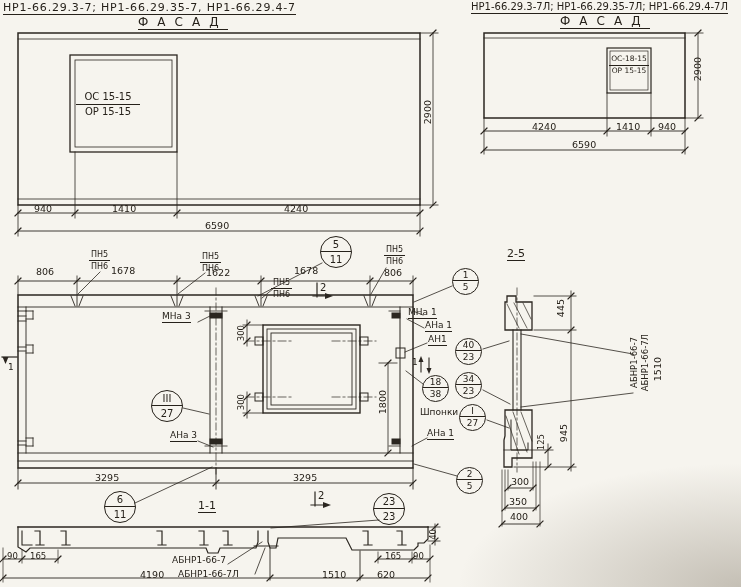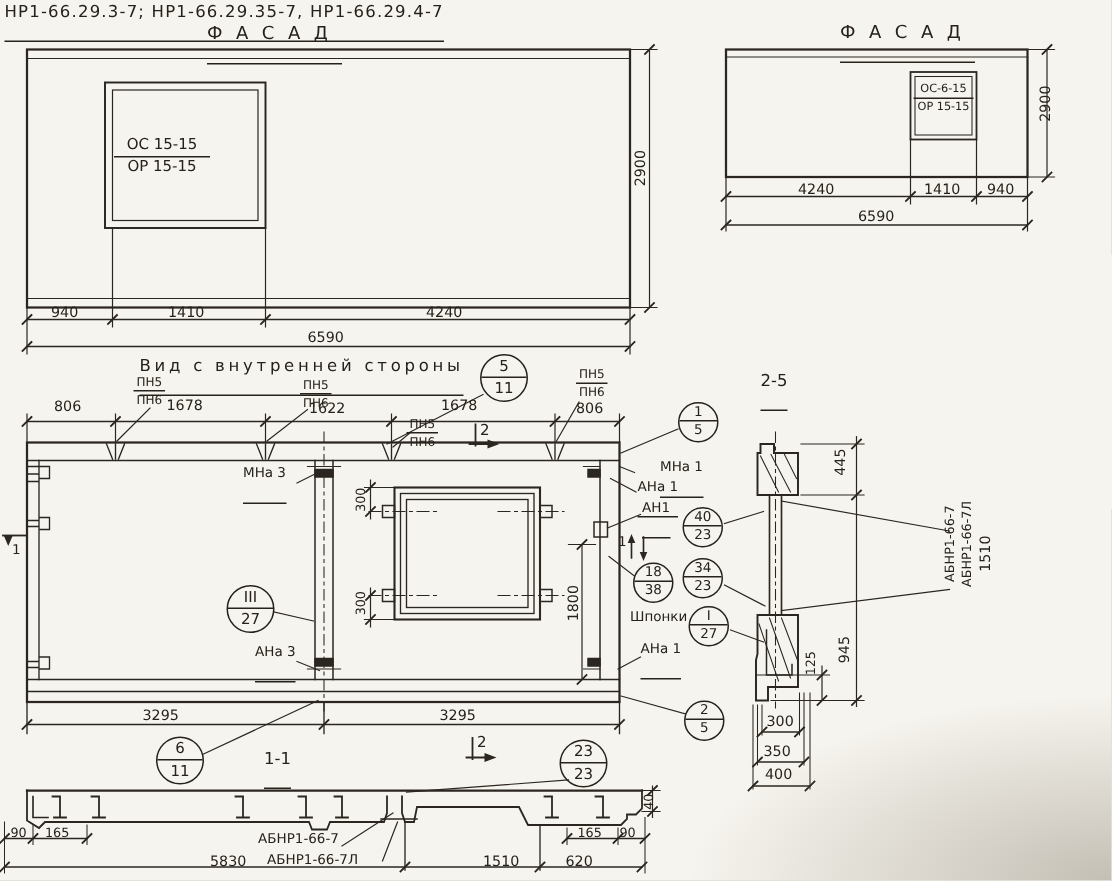--- a/index.html
+++ b/index.html
@@ -2,21 +2,21 @@
 <html><head>
 <meta charset="utf-8">
 <style>
   *{margin:0;padding:0;box-sizing:border-box}
   html,body{background:#d8d4cc}
   .sheet{position:relative;width:741px;height:587px;background:#f6f4ee;overflow:hidden;
          font-family:"DejaVu Sans",sans-serif;color:#26211a}
   svg.lines{position:absolute;left:0;top:0}
   .t{position:absolute;font-size:9.5px;line-height:1;white-space:nowrap;color:#26211a}.fs85{font-size:8.5px}.fs9{font-size:9px}.fs10{font-size:10px}
   .fs11{font-size:11px}.fs12{font-size:12px}
-  .u{border-bottom:1.2px solid #26211a;padding-bottom:14px}
+  .u{border-bottom:1.2px solid #26211a;padding-bottom:1px}
   .sp{letter-spacing:9px}.sp2{letter-spacing:2.5px}.sp1{letter-spacing:.8px}
   .vert{writing-mode:vertical-rl;transform:rotate(180deg)}
   .frac{position:absolute;text-align:center;font-size:8px;line-height:1.15;white-space:nowrap}
   .frac .fn{display:block;border-bottom:1px solid #26211a;padding:0 2px 1px}
   .frac .fd{display:block;padding:1px 2px 0}
   .wfrac{font-size:10px}
   .wfrac2{font-size:7.5px}
   .balloon{position:absolute;width:27px;height:27px;border:1.3px solid #26211a;border-radius:50%;
            text-align:center;font-size:9px;background:transparent}
   .balloon .bt{display:block;height:12px;line-height:13px;border-bottom:1px solid #26211a}
@@ -162,43 +162,43 @@
       <path d="M270,548 V580 M360,551 V580 M3,578 H428" stroke-width=".9"></path>
       <path d="M0,581 L6,575 M267,581 L273,575 M357,581 L363,575 M425,581 L431,575" stroke-width="1.2"></path>
 
       <path d="M228,564 L262,542 M255,574 L265,548" stroke-width=".8"></path>
     </g>
   </g>
 </svg>
 
 <span class="t fs11 sp1 u" style="left:3px;top:2px">НР1-66.29.3-7;  НР1-66.29.35-7,  НР1-66.29.4-7</span>
 <span class="t fs12 sp u" style="left:138px;top:16px">ФАСАД</span>
+<span class="t fs10 u" style="left:471px;top:2px">НР1-66.29.3-7Л; НР1-66.29.35-7Л; НР1-66.29.4-7Л</span>
 <span class="t fs12 sp u" style="left:560px;top:15px">ФАСАД</span>
 
 <div class="frac wfrac" style="left:76px;top:91px;width:64px">
   <span class="fn">ОС 15-15</span>
   <span class="fd">ОР 15-15</span>
 </div>
 <span class="t" style="left:34px;top:204px">940</span>
 <span class="t" style="left:112px;top:204px">1410</span>
 <span class="t" style="left:284px;top:204px">4240</span>
 <span class="t" style="left:205px;top:221px">6590</span>
 <span class="t vert" style="left:423px;top:100px">2900</span>
 
 <div class="frac wfrac2" style="left:609px;top:55px;width:40px">
-  <span class="fn">ОС-6-15</span>
+  <span class="fn">ОС-18-15</span>
   <span class="fd">ОР 15-15</span>
 </div>
 <span class="t" style="left:532px;top:122px">4240</span>
 <span class="t" style="left:616px;top:122px">1410</span>
 <span class="t" style="left:658px;top:122px">940</span>
 <span class="t" style="left:572px;top:140px">6590</span>
 <span class="t vert" style="left:693px;top:57px">2900</span>
 
-<span class="t fs11 sp2 u" style="left:93px;top:238px">Вид с внутренней стороны</span>
 <div class="balloon lg" style="left:320px;top:236px">
   <span class="bt">5</span>
   <span class="bb">11</span>
 </div>
 
 <div class="frac" style="left:89px;top:250px">
   <span class="fn">ПН5</span>
   <span class="fd">ПН6</span>
 </div>
 <div class="frac" style="left:200px;top:252px">
@@ -225,21 +225,21 @@
 <div class="balloon lg" style="left:151px;top:390px">
   <span class="bt">III</span>
   <span class="bb">27</span>
 </div>
 <span class="t fs9 u" style="left:170px;top:431px">АНа 3</span>
 
 <span class="t vert fs85" style="left:237px;top:325px">300</span>
 <span class="t vert fs85" style="left:237px;top:394px">300</span>
 <span class="t vert" style="left:378px;top:390px">1800</span>
 
-<span class="t fs9 u" style="left:440px;top:308px">МНа 1</span>
+<span class="t fs9 u" style="left:408px;top:308px">МНа 1</span>
 <span class="t fs9 u" style="left:425px;top:321px">АНа 1</span>
 <span class="t fs9 u" style="left:428px;top:335px">АН1</span>
 <div class="balloon" style="left:452px;top:268px">
   <span class="bt">1</span>
   <span class="bb">5</span>
 </div>
 <div class="balloon" style="left:455px;top:338px">
   <span class="bt">40</span>
   <span class="bb">23</span>
 </div>
@@ -263,42 +263,42 @@
 </div>
 <span class="t fs9" style="left:412px;top:358px">1</span>
 <span class="t fs9" style="left:8px;top:363px">1</span>
 
 <span class="t" style="left:95px;top:473px">3295</span>
 <span class="t" style="left:293px;top:473px">3295</span>
 <div class="balloon lg" style="left:104px;top:491px">
   <span class="bt">6</span>
   <span class="bb">11</span>
 </div>
-<span class="t fs11 u" style="left:176px;top:500px">1-1</span>
+<span class="t fs11 u" style="left:198px;top:500px">1-1</span>
 <span class="t fs10" style="left:318px;top:491px">2</span>
 <div class="balloon lg" style="left:373px;top:493px">
   <span class="bt">23</span>
   <span class="bb">23</span>
 </div>
 
 <span class="t fs11 u" style="left:507px;top:248px">2-5</span>
 <span class="t vert" style="left:556px;top:299px">445</span>
 <span class="t vert fs85" style="left:630px;top:337px">АБНР1-66-7</span>
 <span class="t vert fs85" style="left:641px;top:334px">АБНР1-66-7Л</span>
 <span class="t vert" style="left:653px;top:357px">1510</span>
 <span class="t vert fs85" style="left:537px;top:434px">125</span>
 <span class="t vert" style="left:559px;top:424px">945</span>
 <span class="t" style="left:511px;top:477px">300</span>
 <span class="t" style="left:509px;top:497px">350</span>
 <span class="t" style="left:510px;top:512px">400</span>
 
 <span class="t fs85" style="left:7px;top:552px">90</span>
 <span class="t fs85" style="left:30px;top:552px">165</span>
 <span class="t fs9" style="left:172px;top:556px">АБНР1-66-7</span>
-<span class="t" style="left:140px;top:570px">5830</span>
+<span class="t" style="left:140px;top:570px">4190</span>
 <span class="t fs9" style="left:178px;top:570px">АБНР1-66-7Л</span>
 <span class="t" style="left:322px;top:570px">1510</span>
 <span class="t" style="left:377px;top:570px">620</span>
 <span class="t fs85" style="left:385px;top:552px">165</span>
 <span class="t fs85" style="left:413px;top:552px">90</span>
 <span class="t vert fs85" style="left:429px;top:529px">40</span>
 
 <div class="scan-shadow"></div>
 </div>
 

